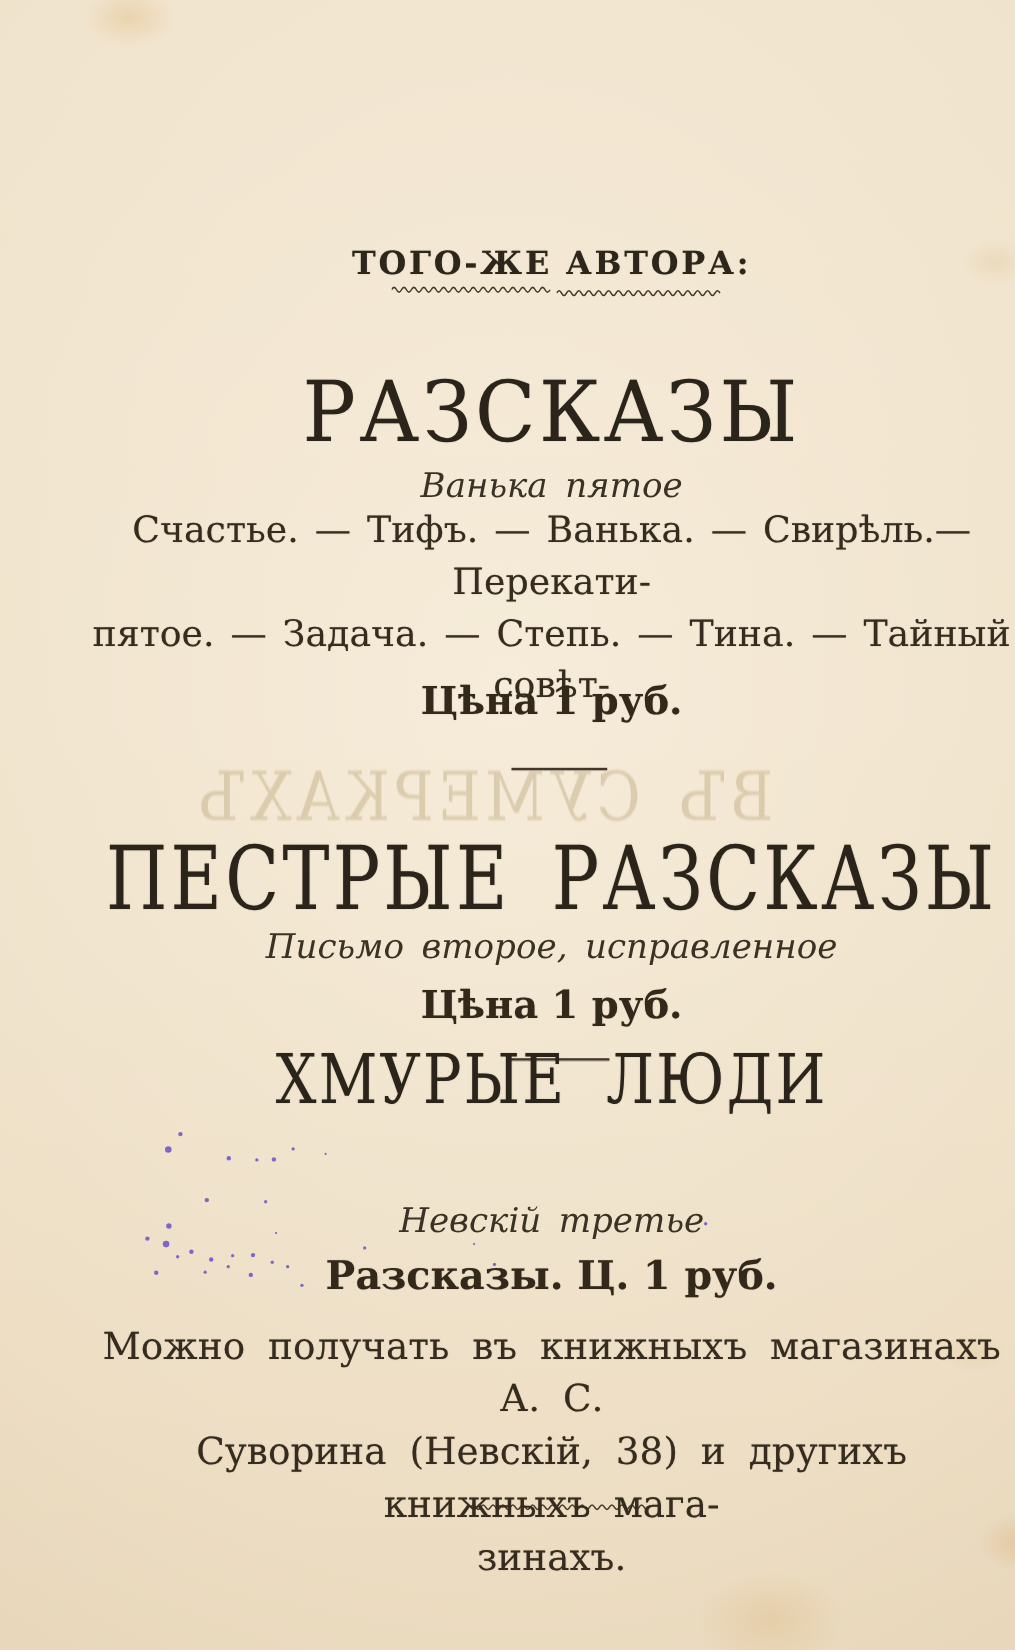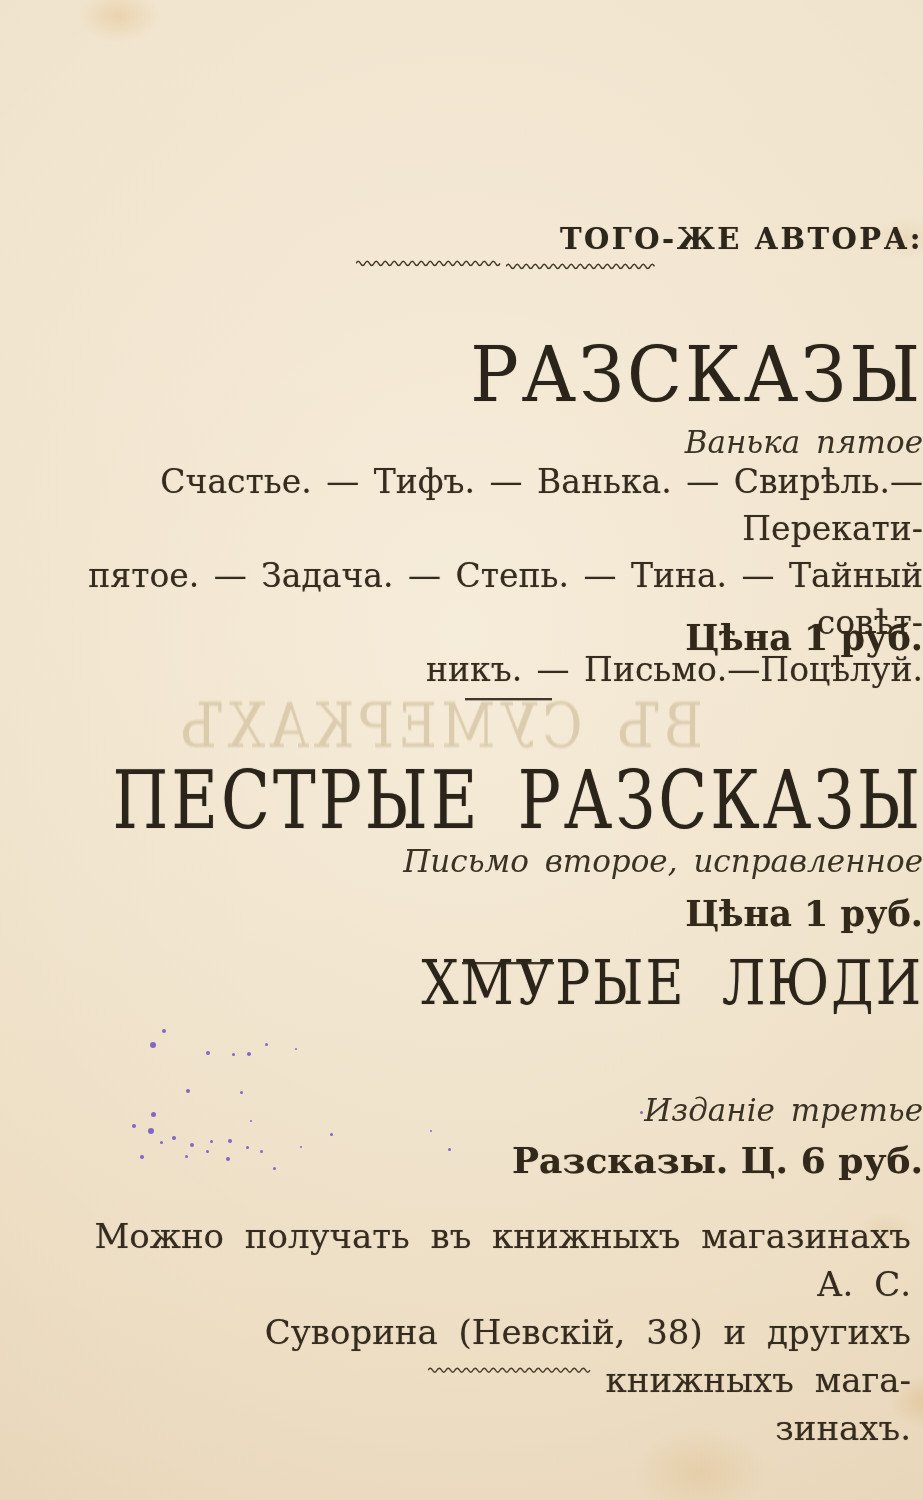--- a/index.html
+++ b/index.html
@@ -12,21 +12,21 @@
     color:#332b1f;
     background:
       radial-gradient(60px 38px at 118px 16px, rgba(216,172,98,.30), rgba(216,172,98,0) 70%),
       radial-gradient(46px 30px at 906px 238px, rgba(200,160,90,.16), rgba(200,160,90,0) 70%),
       radial-gradient(95px 62px at 700px 1472px, rgba(208,158,82,.20), rgba(208,158,82,0) 70%),
       radial-gradient(55px 38px at 928px 1402px, rgba(203,150,72,.26), rgba(203,150,72,0) 70%),
       radial-gradient(40px 26px at 886px 1230px, rgba(205,158,84,.14), rgba(205,158,84,0) 70%),
       radial-gradient(130% 95% at 50% 42%, rgba(255,251,240,.40) 0%, rgba(255,251,240,0) 55%, rgba(166,132,82,.16) 100%),
       linear-gradient(180deg,#f1e4ce 0%,#efe1c9 55%,#ecdcc1 100%);
   }
-  .abs{position:absolute;left:80px;right:0;text-align:right;}
+  .abs{position:absolute;left:80px;right:0;text-align:center;}
   .letterpress{text-shadow:0 0 1px rgba(48,38,22,.38);}
 
   .same-author{
     top:222px;margin:0;font-size:29px;font-weight:bold;
     letter-spacing:2.5px;color:#2d261b;
   }
   .wavy{position:absolute;z-index:1;}
   .title-lg{margin:0;font-weight:normal;color:#2b241a;white-space:nowrap;}
   .t1{top:336px;font-size:72px;letter-spacing:3px;line-height:1;}
   .t1 .stretch{display:inline-block;transform:scaleY(1.06);transform-origin:50% 0;}
@@ -39,21 +39,21 @@
   .e1{top:424px;} .e2{top:843px;} .e3{top:1092px;}
 
   .contents{top:458px;font-size:33px;line-height:47px;word-spacing:4px;color:#352c1f;}
   .price{font-weight:bold;font-size:35px;color:#33291b;}
   .p1{top:617px;} .p2{top:893px;} .p3{top:1139px;font-size:36px;}
 
   .rule{position:absolute;background:#41372a;box-shadow:0 1px 0 rgba(65,55,42,.35);}
   .r1{top:698px;left:465px;width:87px;height:2px;}
   .r2{top:962px;left:462px;width:92px;height:2px;}
 
-  .availability{top:1200px;margin:12px;font-size:34px;line-height:48px;word-spacing:10px;color:#352c1f;}
+  .availability{top:1200px;margin:0;font-size:34px;line-height:48px;word-spacing:10px;color:#352c1f;}
 
   .ghost{
     position:absolute;top:690px;left:0;width:880px;text-align:center;
     font-size:52px;letter-spacing:4px;word-spacing:10px;white-space:nowrap;
     color:#cdbb97;opacity:.62;filter:blur(.7px);
     transform:scale(-1.02,1.18);transform-origin:50% 0;
     z-index:0;user-select:none;
   }
   .fg{z-index:2;}
   .speck{position:absolute;border-radius:50%;background:#5b3ec6;opacity:.75;filter:blur(.3px);}
@@ -74,39 +74,38 @@
         <path d="M 0 4.4 q 2.25 -4.32 4.5 0 q 2.25 4.32 4.5 0 q 2.25 -4.32 4.5 0 q 2.25 4.32 4.5 0 q 2.25 -4.32 4.5 0 q 2.25 4.32 4.5 0 q 2.25 -4.32 4.5 0 q 2.25 4.32 4.5 0 q 2.25 -4.32 4.5 0 q 2.25 4.32 4.5 0 q 2.25 -4.32 4.5 0 q 2.25 4.32 4.5 0 q 2.25 -4.32 4.5 0 q 2.25 4.32 4.5 0 q 2.25 -4.32 4.5 0 q 2.25 4.32 4.5 0 q 2.25 -4.32 4.5 0 q 2.25 4.32 4.5 0 q 2.25 -4.32 4.5 0 q 2.25 4.32 4.5 0 q 2.25 -4.32 4.5 0 q 2.25 4.32 4.5 0 q 2.25 -4.32 4.5 0 q 2.25 4.32 4.5 0 q 2.25 -4.32 4.5 0 q 2.25 4.32 4.5 0 q 2.25 -4.32 4.5 0 q 2.25 4.32 4.5 0 q 2.25 -4.32 4.5 0 q 2.25 4.32 4.5 0 q 2.25 -4.32 4.5 0 q 2.25 4.32 4.5 0 q 2.25 -4.32 4.5 0" fill="none" stroke="#453a29" stroke-width="1.4"></path>
       </svg>
     </div>
 
   <section>
     <h2 class="abs title-lg t1 letterpress fg"><span class="stretch">РАЗСКАЗЫ</span></h2>
     <div class="abs edition e1 fg">Ванька пятое</div>
     <div class="abs contents letterpress fg">
       <div>Счастье. — Тифъ. — Ванька. — Свирѣль.—Перекати-</div>
       <div>пятое. — Задача. — Степь. — Тина. — Тайный совѣт-</div>
-      <div>никъ. — Письмо.—Поцѣлуй.</div>
     </div>
     <div class="abs price p1 letterpress fg">Цѣна 1 руб.</div>
   </section>
 
   <div class="rule r1"></div>
 
   <section>
     <h2 class="abs title-lg t2 letterpress fg"><span class="stretch">ПЕСТРЫЕ РАЗСКАЗЫ</span></h2>
     <div class="abs edition e2 fg">Письмо второе, исправленное</div>
     <div class="abs price p2 letterpress fg">Цѣна 1 руб.</div>
   </section>
 
   <div class="rule r2"></div>
 
   <section>
     <h2 class="abs title-lg t3 letterpress fg"><span class="stretch">ХМУРЫЕ ЛЮДИ</span></h2>
-    <div class="abs edition e3 fg">Изданіе третье</div>
-    <div class="abs price p3 letterpress fg">Разсказы. Ц. 6 руб.</div>
+    <div class="abs edition e3 fg">Невскій третье</div>
+    <div class="abs price p3 letterpress fg">Разсказы. Ц. 1 руб.</div>
   </section>
 
   <p class="abs availability letterpress fg">
     <span>Можно получать въ книжныхъ магазинахъ А. С.</span><br>
     <span>Суворина (Невскій, 38) и другихъ книжныхъ мага-</span><br>
     <span>зинахъ.</span>
   </p>
 
   <div class="wavy" id="wavy-bottom" style="left: 428px; top: 1366px;">
       <svg width="164" height="8.4" style="display: block;">

